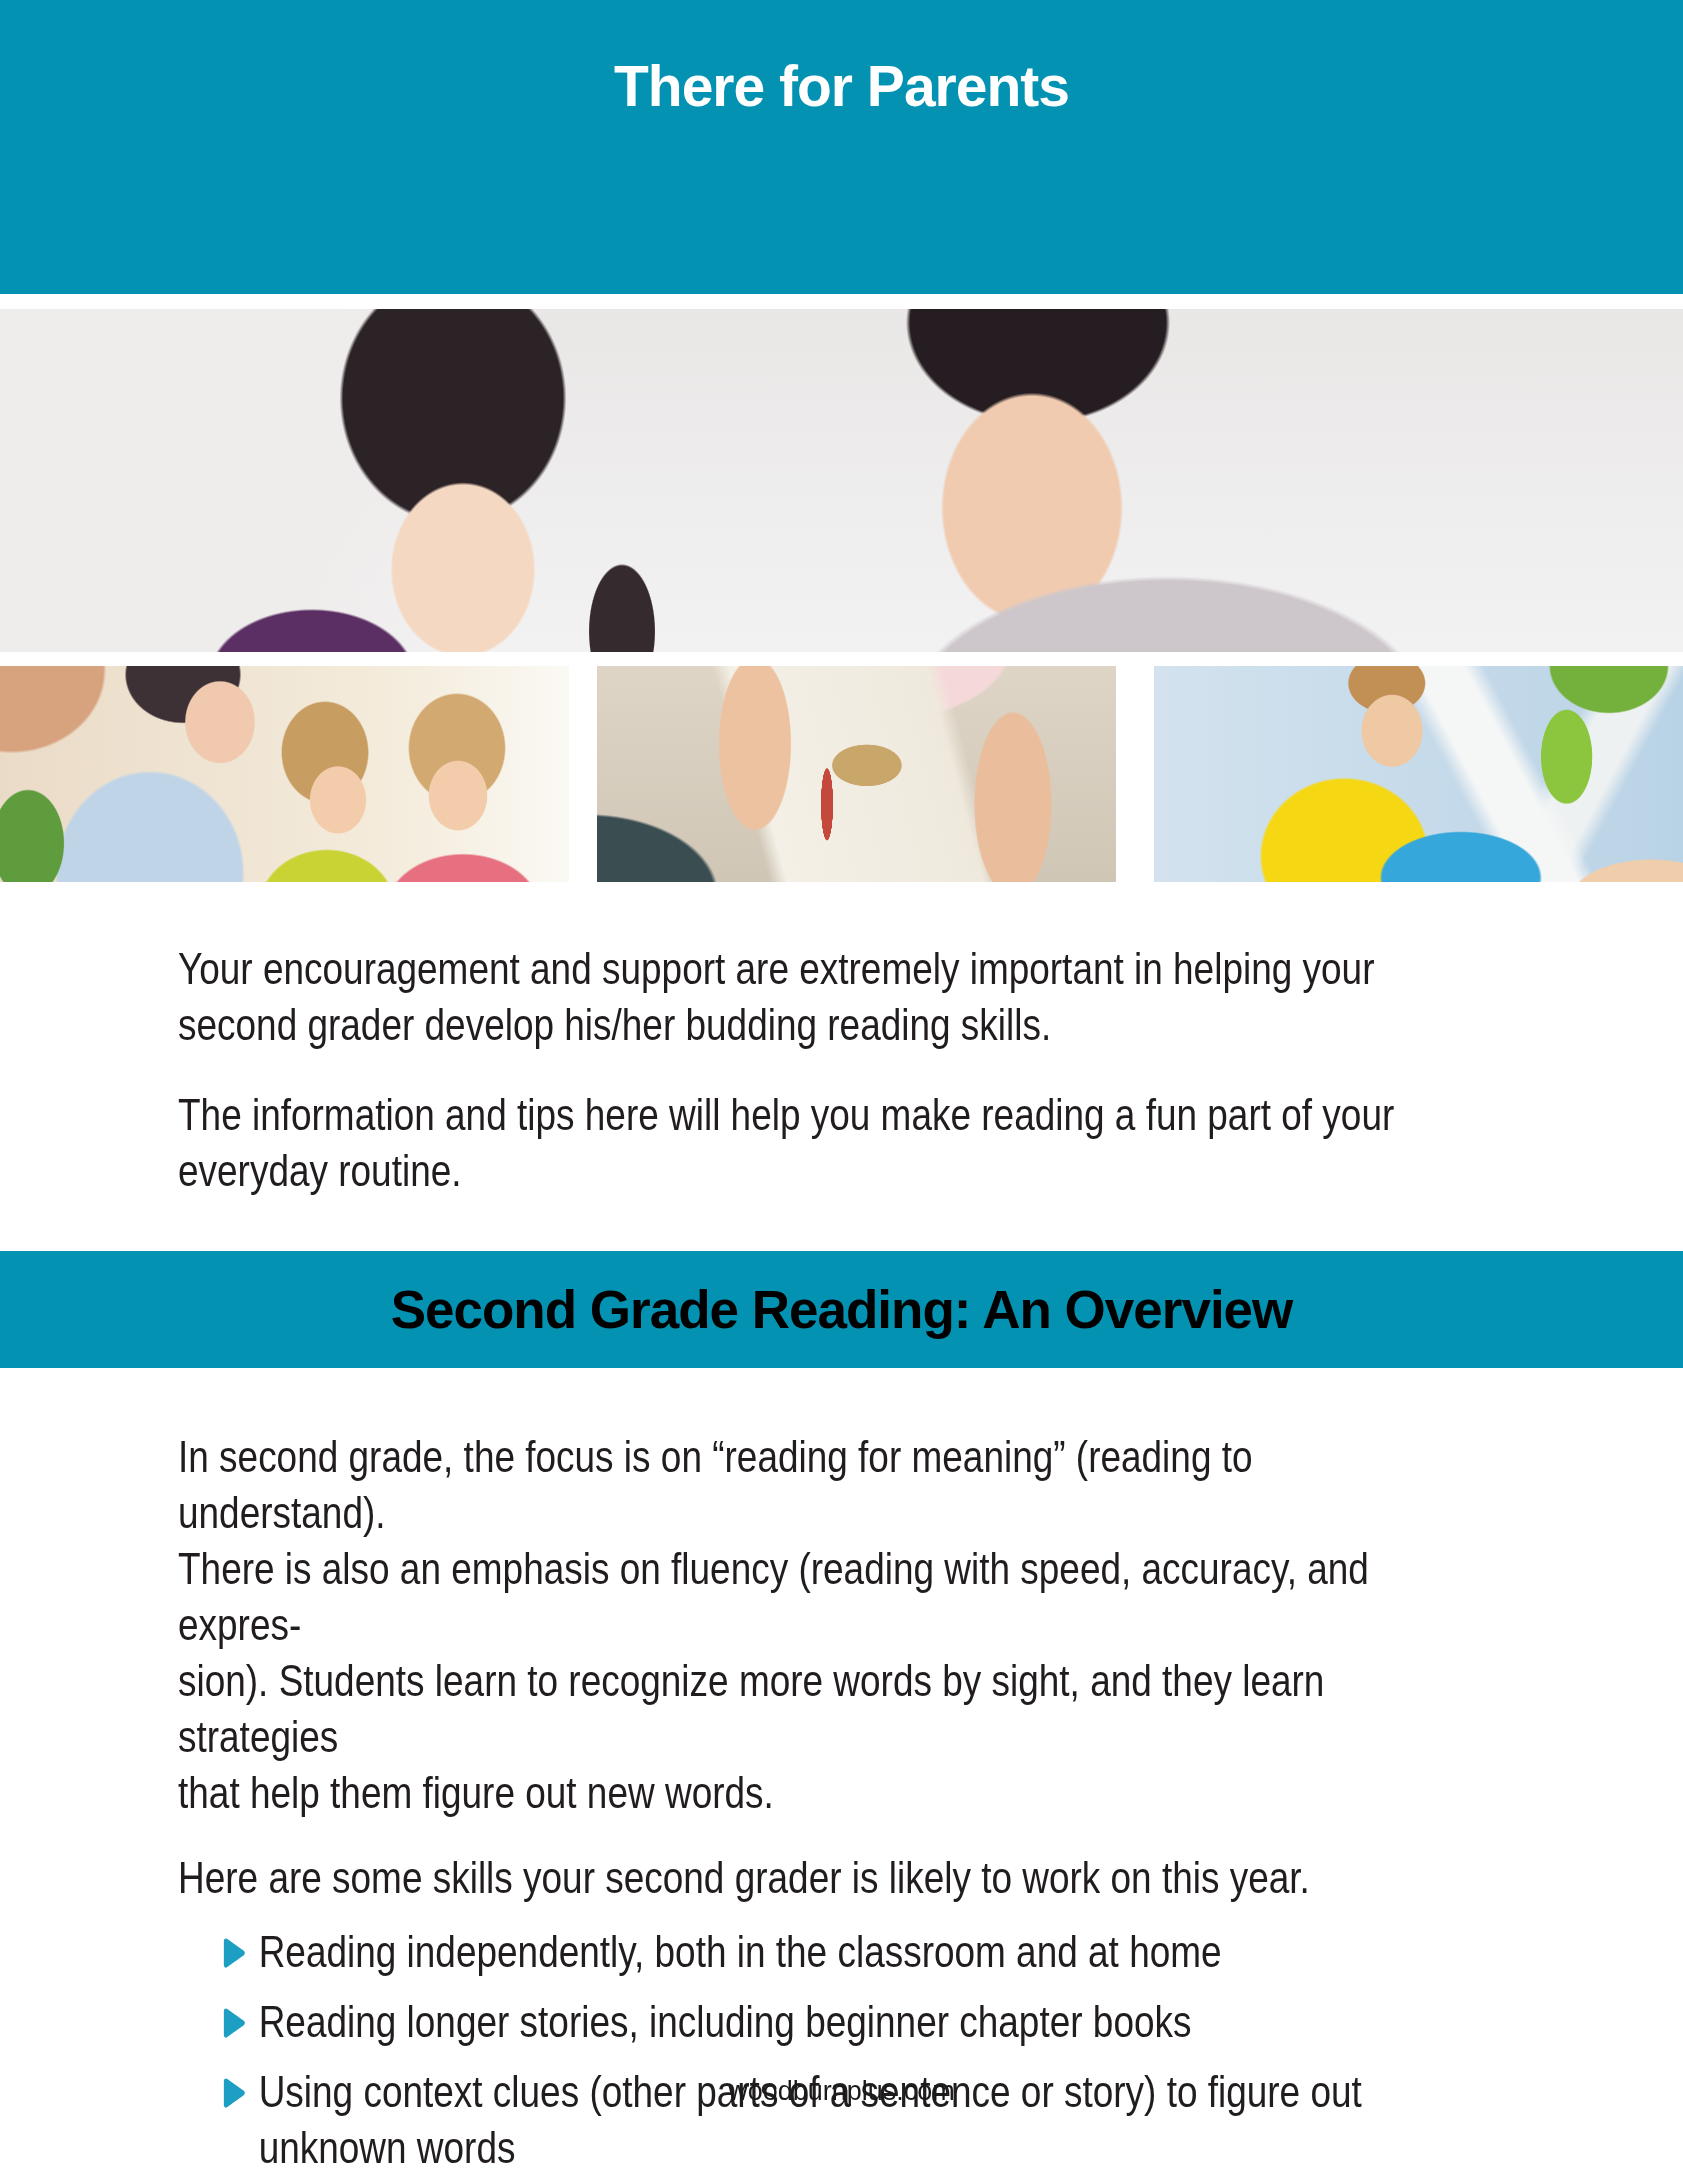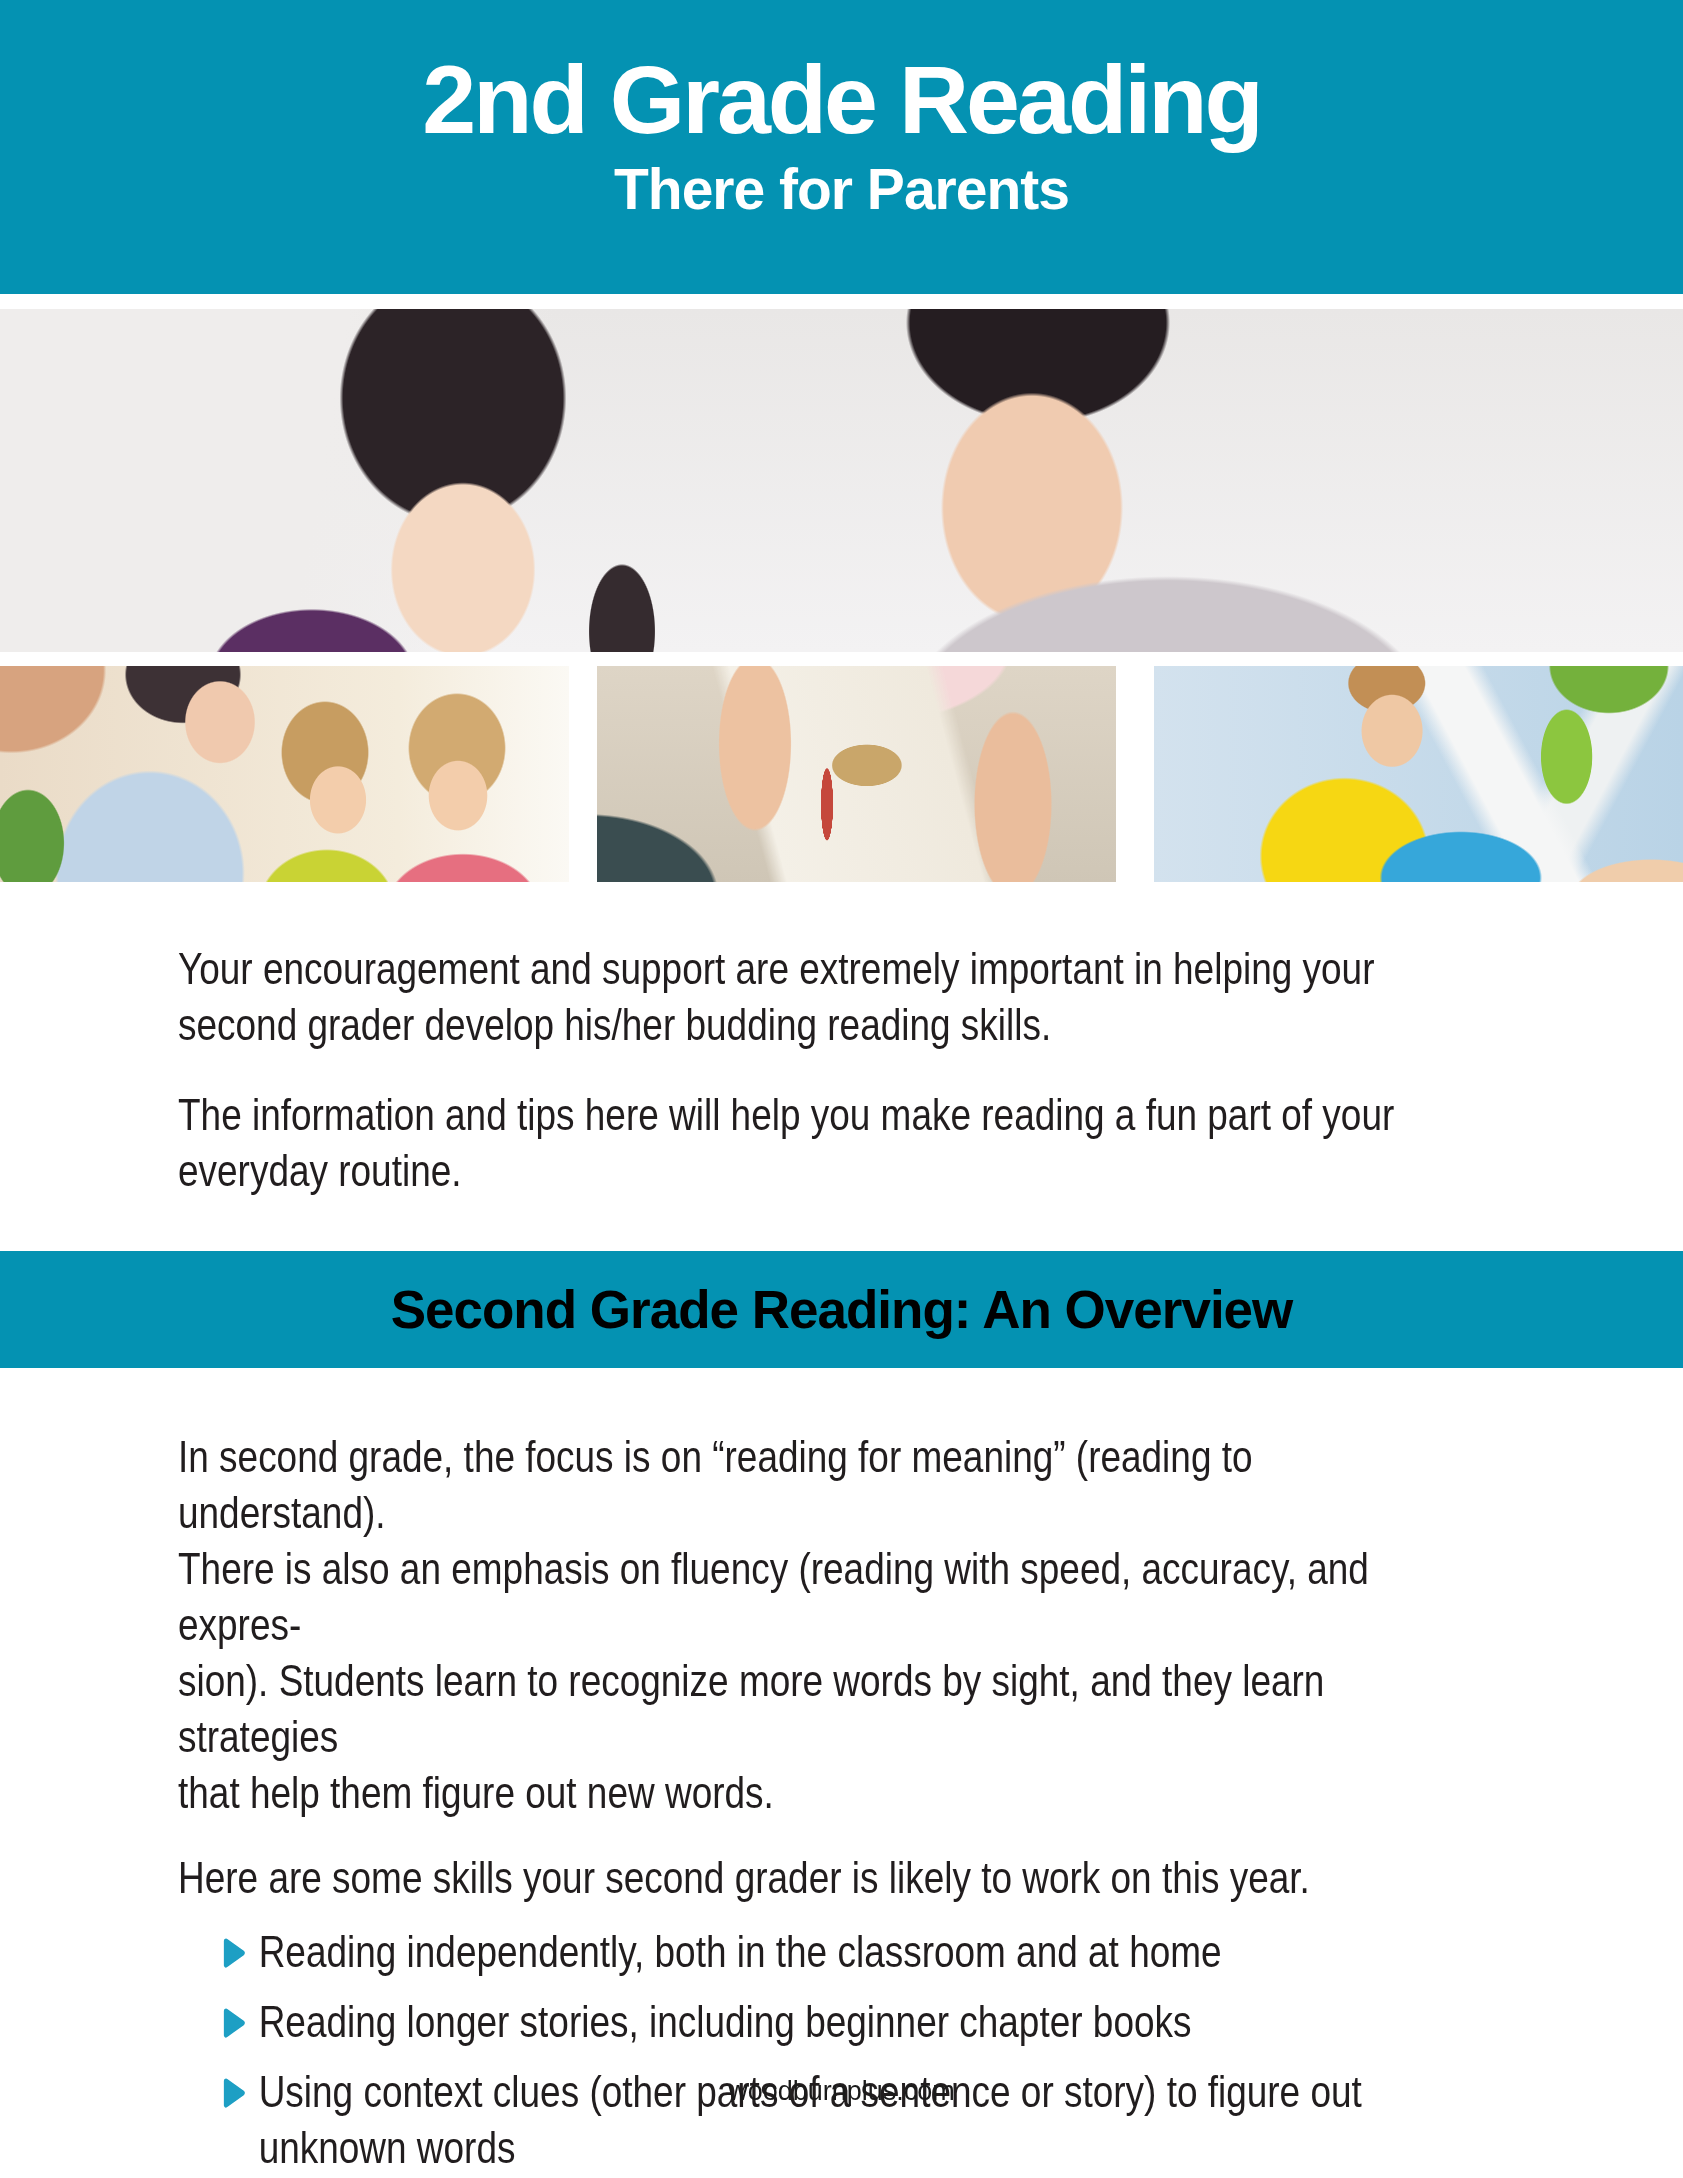--- a/index.html
+++ b/index.html
@@ -115,21 +115,20 @@
     position: absolute; top: 2075px; left: 0; width: 1683px;
     text-align: center; font-size: 27px; line-height: 32px; color: #1a1a1a;
   }
 </style>
 </head>
 <body>
 
 <div class="page">
 
   <header class="band band-top">
-    <h1>2nd Grade Reading</h1>
     <h2>There for Parents</h2>
   </header>
 
   <div class="photo-main"></div>
 
   <div class="photo-row">
     <div class="photo p1"></div>
     <div class="photo p2"></div>
     <div class="photo p3"></div>
   </div>

